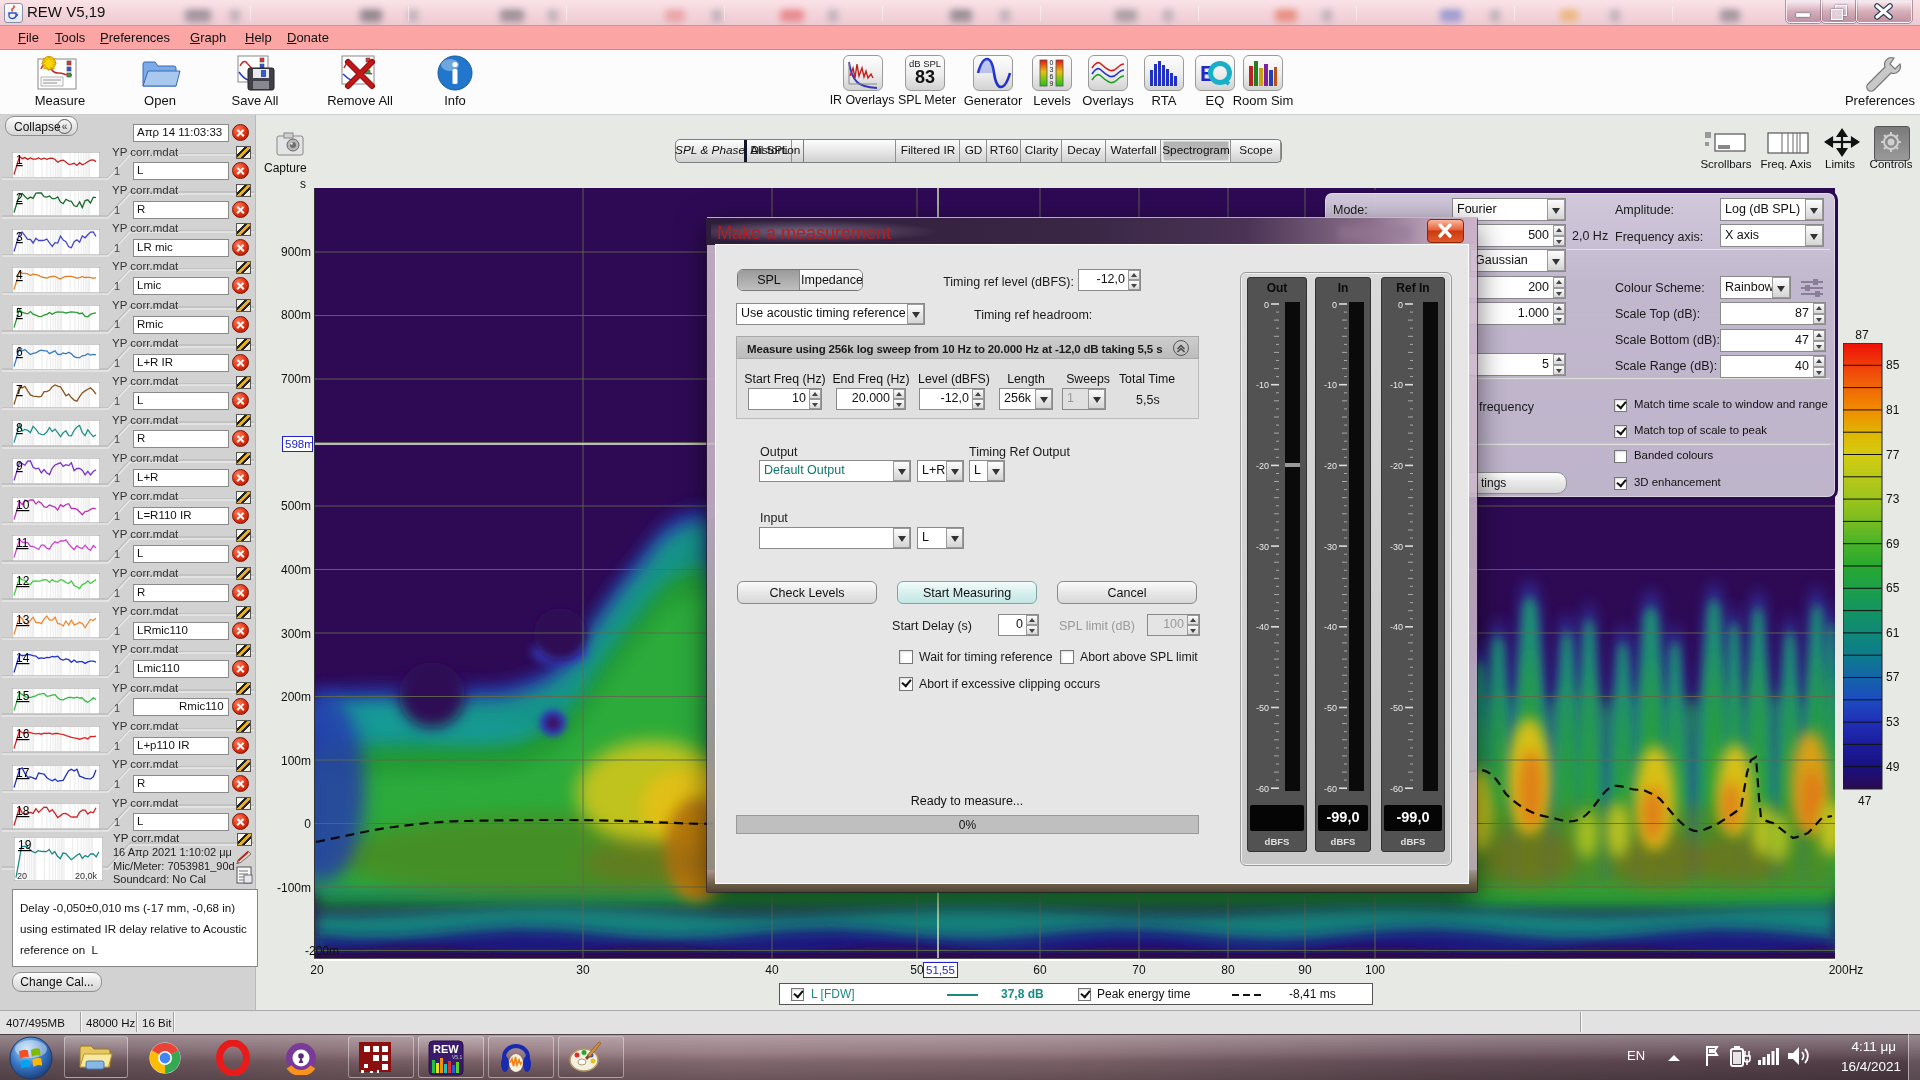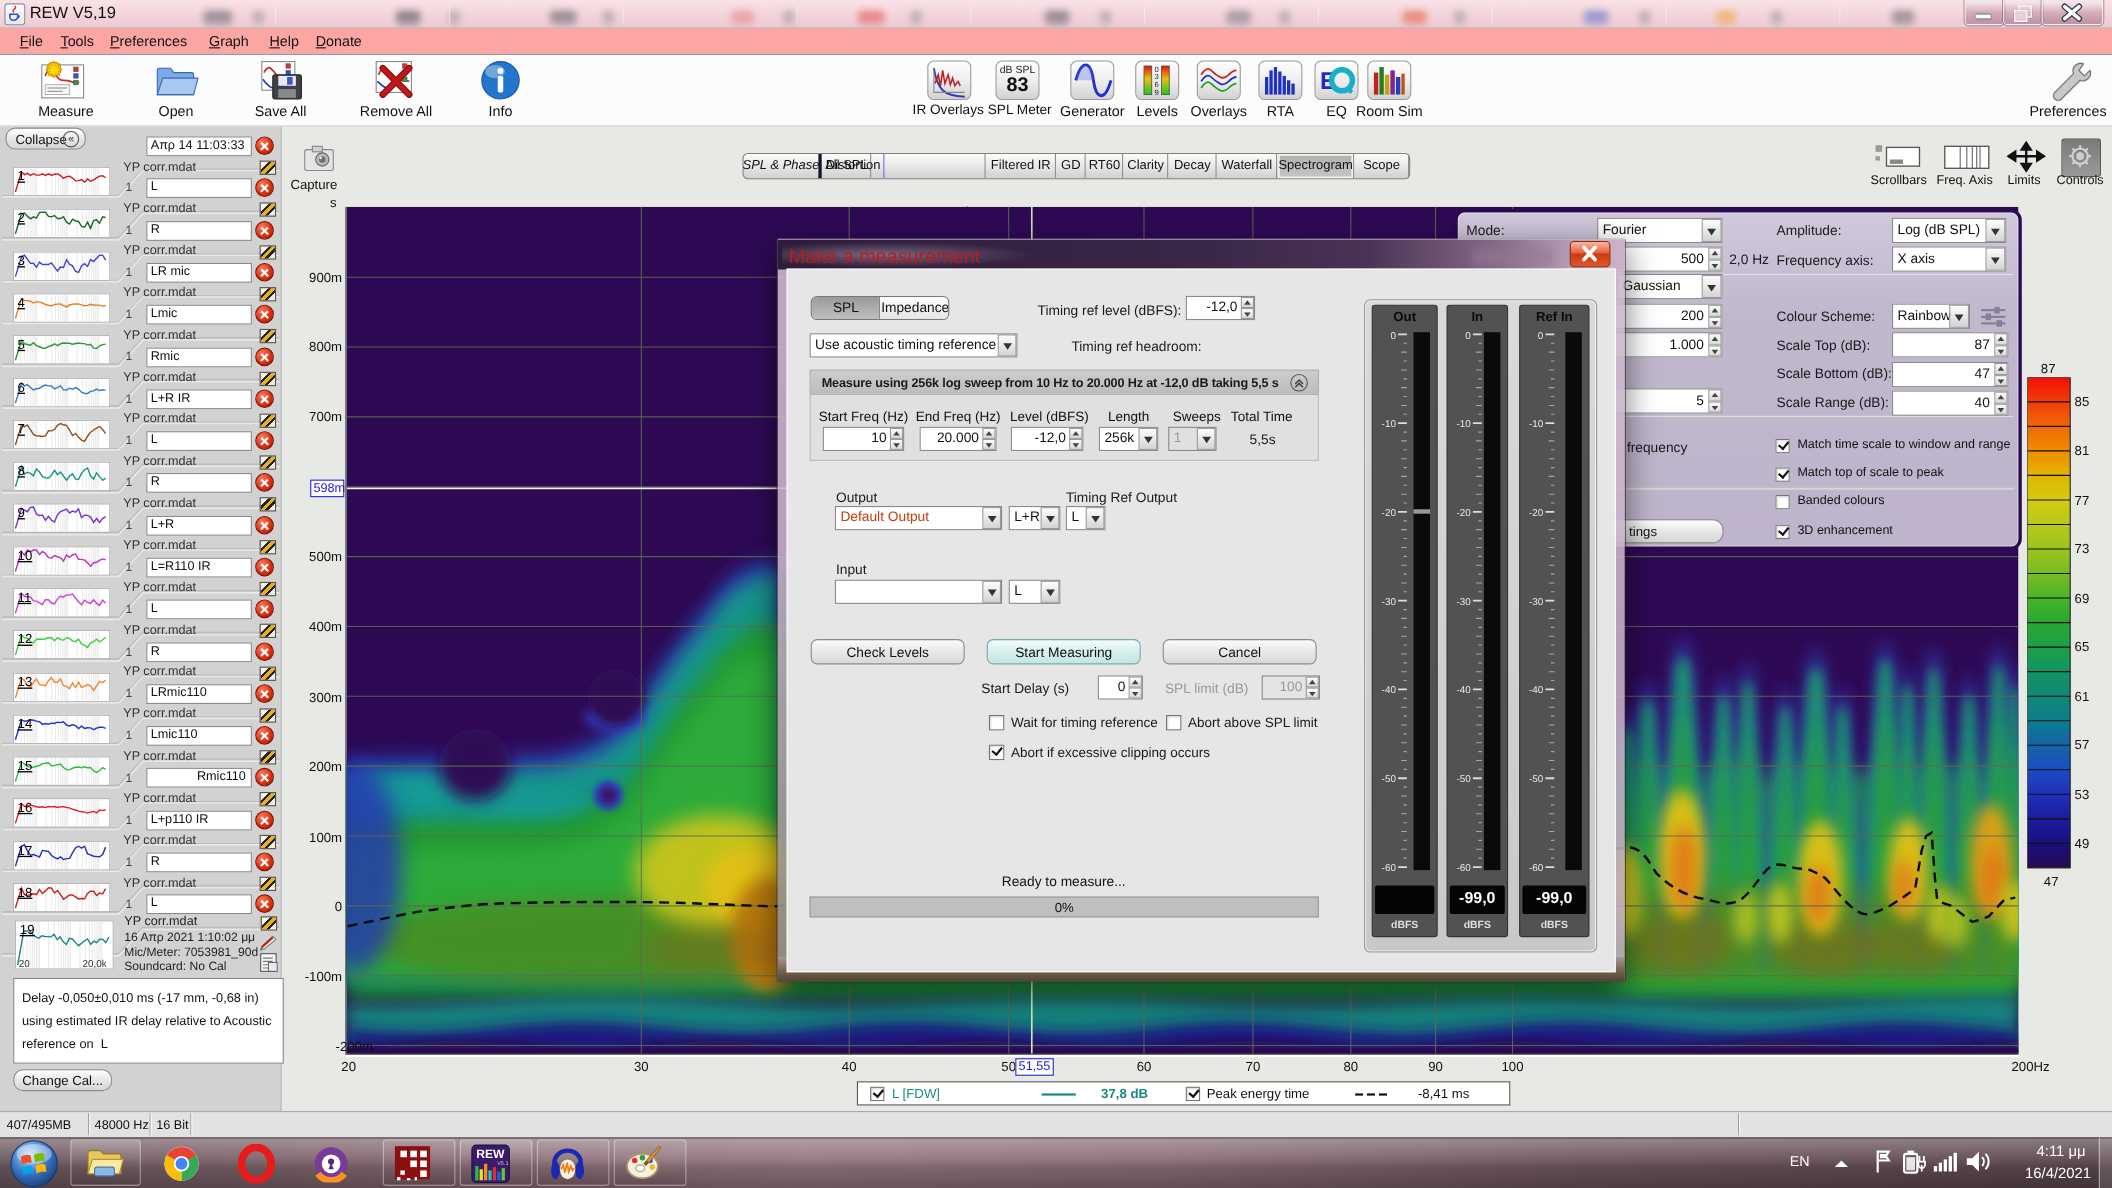--- a/index.html
+++ b/index.html
@@ -1466,21 +1466,21 @@
   </div>
 <div class="fld" style="left:999px;top:388px;width:54px;height:22px;background:#fff;"></div>
 <div class="t" style="left:1004px;top:391px;font-size:12.5px;color:#111;">256k</div>
 <div class="cmbA" style="left:1035px;top:389px;width:17px;height:20px;"></div>
 <div class="fld" style="left:1062px;top:388px;width:44px;height:22px;background:#e0e0e0;"></div>
 <div class="t" style="left:1067px;top:391px;font-size:12.5px;color:#9a9a9a;">1</div>
 <div class="cmbA" style="left:1088px;top:389px;width:17px;height:20px;"></div>
 <div class="t" style="left:1136px;top:393px;font-size:12.5px;color:#1a1a1a;">5,5s</div>
 <div class="t" style="left:760px;top:445px;font-size:12.5px;color:#1a1a1a;">Output</div>
 <div class="fld" style="left:759px;top:460px;width:152px;height:22px;background:#fff;"></div>
-<div class="t" style="left:764px;top:463px;font-size:12.5px;color:#c2410c;">Default Output</div>
+<div class="t" style="left:764px;top:463px;font-size:12.5px;color:#0f766e;">Default Output</div>
 <div class="cmbA" style="left:893px;top:461px;width:17px;height:20px;"></div>
 <div class="fld" style="left:917px;top:460px;width:47px;height:22px;background:#fff;"></div>
 <div class="t" style="left:922px;top:463px;font-size:12.5px;color:#111;">L+R</div>
 <div class="cmbA" style="left:946px;top:461px;width:17px;height:20px;"></div>
 <div class="t" style="left:969px;top:445px;font-size:12.5px;color:#1a1a1a;">Timing Ref Output</div>
 <div class="fld" style="left:969px;top:460px;width:36px;height:22px;background:#fff;"></div>
 <div class="t" style="left:974px;top:463px;font-size:12.5px;color:#111;">L</div>
 <div class="cmbA" style="left:987px;top:461px;width:17px;height:20px;"></div>
 <div class="t" style="left:760px;top:511px;font-size:12.5px;color:#1a1a1a;">Input</div>
 <div class="fld" style="left:759px;top:527px;width:152px;height:22px;background:#fff;"></div>

